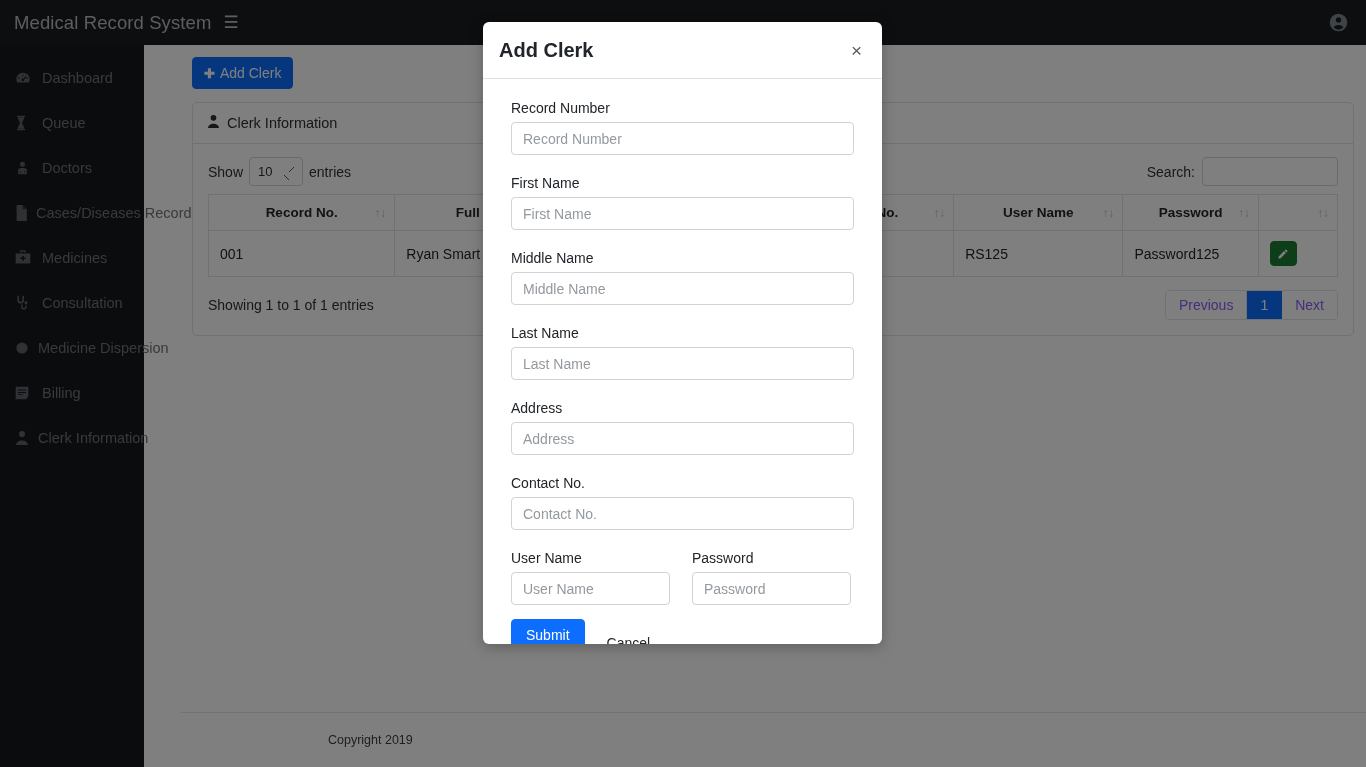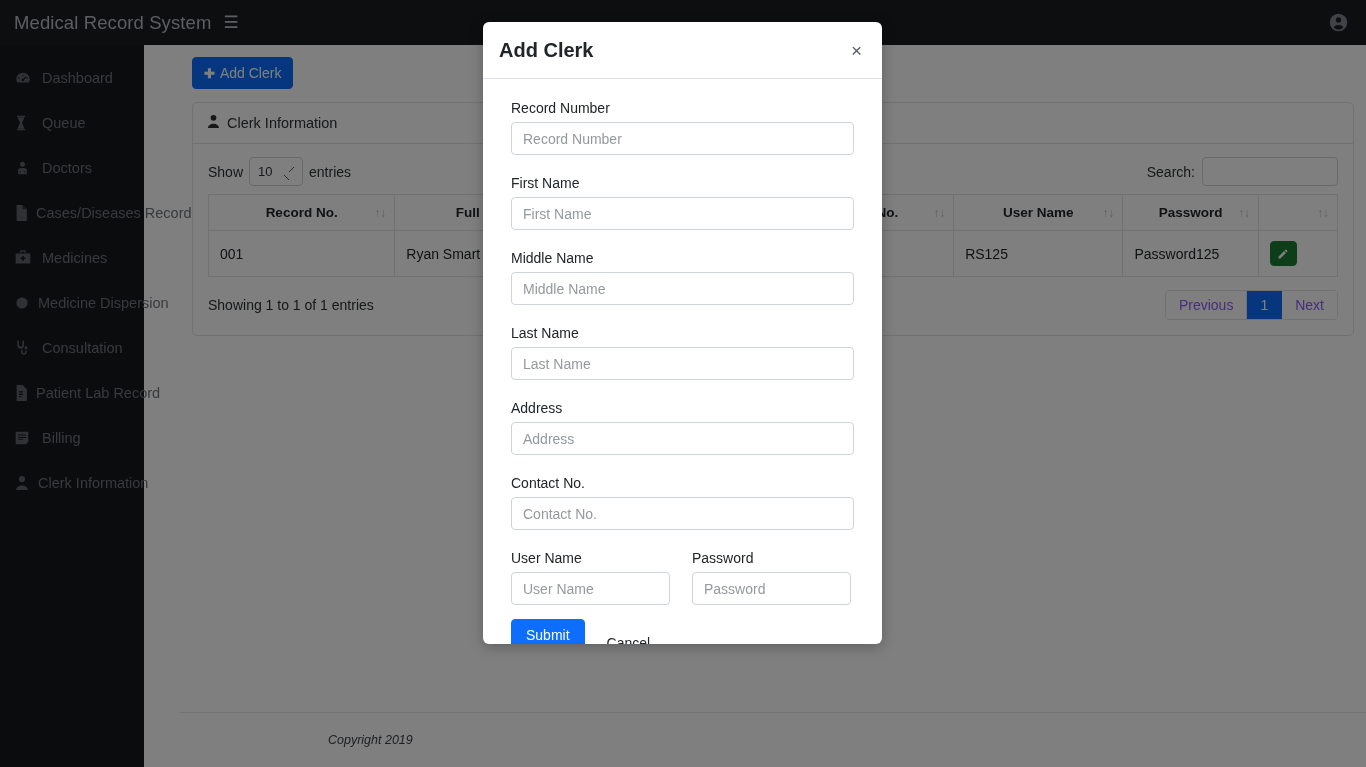--- a/index.html
+++ b/index.html
@@ -153,21 +153,20 @@
   .pager div.active { background: #0d6efd; color: #fff; border-right-color: #0d6efd; }
 
   .footer {
     position: absolute; left: 180px; top: 712px;
     width: 1186px; height: 55px;
     border-top: 1px solid #e5e7ea;
     background: #fff;
     display: flex; align-items: center;
     font-size: 12.5px; color: #3a3f44;
     z-index: 1;
-    font-style: italic;
   }
   .footer span { margin-left: 148px; }
 
   
   .overlay {
     position: absolute; top: 0; left: 0; width: 1366px; height: 767px;
     background: rgba(0,0,0,.5);
     z-index: 50;
   }
   .modal {
@@ -272,45 +271,36 @@
         <svg width="16" height="15" viewBox="0 0 24 22">
             <path d="M8 0h8v4h-2V2h-4v2H8zM1 5h22v15H1z"></path>
             <path d="M10.8 8.6h2.4v2.4h2.4v2.4h-2.4v2.4h-2.4v-2.4H8.4v-2.4h2.4z" fill="#16191c"></path>
           </svg>
       </span>
       <span>Medicines</span>
     </div>
 
     <div class="side-item">
       <span class="si">
+        <svg width="14" height="16" viewBox="0 0 20 24">
+            <path d="M3 1v7a5 5 0 0010 0V1h-2.4v6.6a2.6 2.6 0 11-5.2 0V1zM8.6 14.4v3.3a4.2 4.2 0 108.4 0v-2.1h-2.2v2.1a2 2 0 11-4 0v-3.3zM16 9.5a2.3 2.3 0 110 4.6 2.3 2.3 0 010-4.6z"></path>
+          </svg>
+      </span>
+      <span>Consultation</span>
+    </div>
+
+    <div class="side-item">
+      <span class="si">
         <svg width="14" height="14" viewBox="0 0 20 20">
             <circle cx="10" cy="10" r="8"></circle>
           </svg>
       </span>
       <span>Medicine Dispersion</span>
     </div>
 
-    <div class="side-item">
-      <span class="si">
-        <svg width="14" height="16" viewBox="0 0 20 24">
-            <path d="M3 1v7a5 5 0 0010 0V1h-2.4v6.6a2.6 2.6 0 11-5.2 0V1zM8.6 14.4v3.3a4.2 4.2 0 108.4 0v-2.1h-2.2v2.1a2 2 0 11-4 0v-3.3zM16 9.5a2.3 2.3 0 110 4.6 2.3 2.3 0 010-4.6z"></path>
-          </svg>
-      </span>
-      <span>Consultation</span>
-    </div>
-
-    <div class="side-item">
-      <span class="si">
-        <svg width="12" height="16" viewBox="0 0 16 22">
-            <path d="M2 0h8l6 6v16H2z"></path>
-            <path d="M5.2 8.6h5.6v1.6H5.2zm0 3.4h5.6v1.6H5.2zm0 3.4h3.6v1.6H5.2z" fill="#16191c"></path>
-          </svg>
-      </span>
-      <span>Patient Lab Record</span>
-    </div>
 
     <div class="side-item">
       <span class="si">
         <svg width="14" height="14" viewBox="0 0 20 20">
             <path d="M1 1h18v14l-3.2 4H1z"></path>
             <path d="M4.2 5h11.6v1.6H4.2zm0 3.4h11.6V10H4.2zm0 3.4h7V13h-7z" fill="#16191c"></path>
           </svg>
       </span>
       <span>Billing</span>
     </div>

